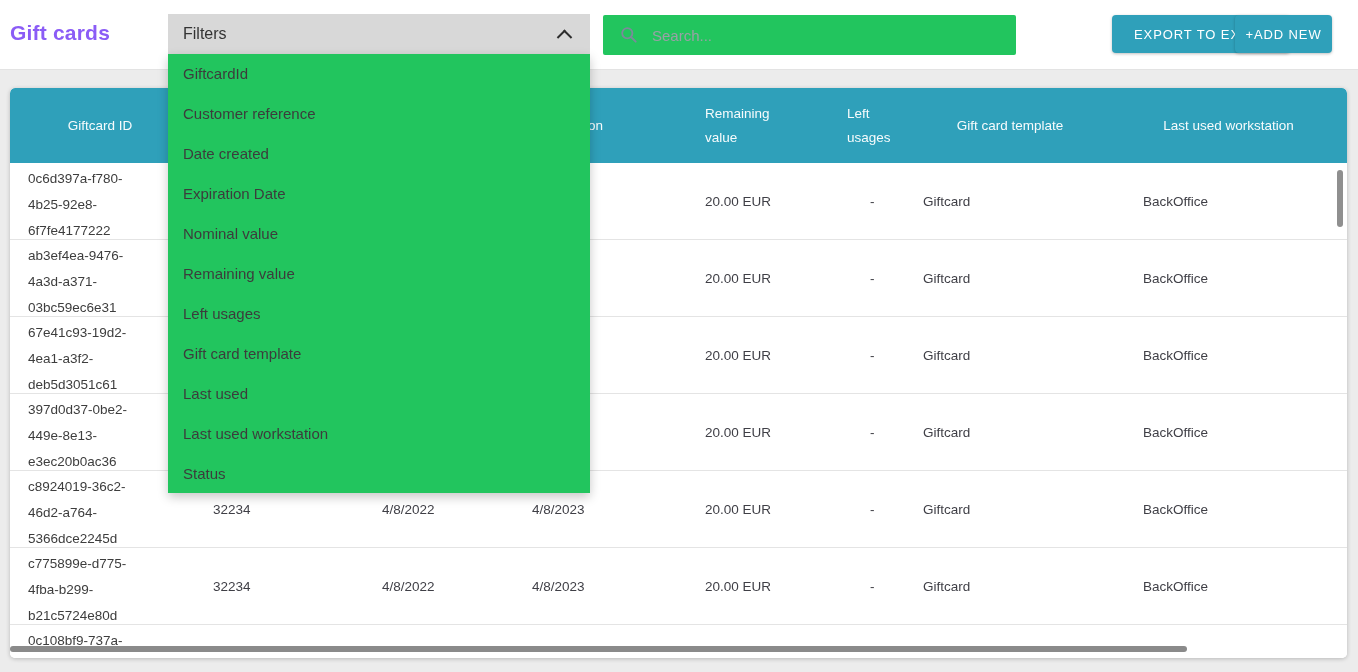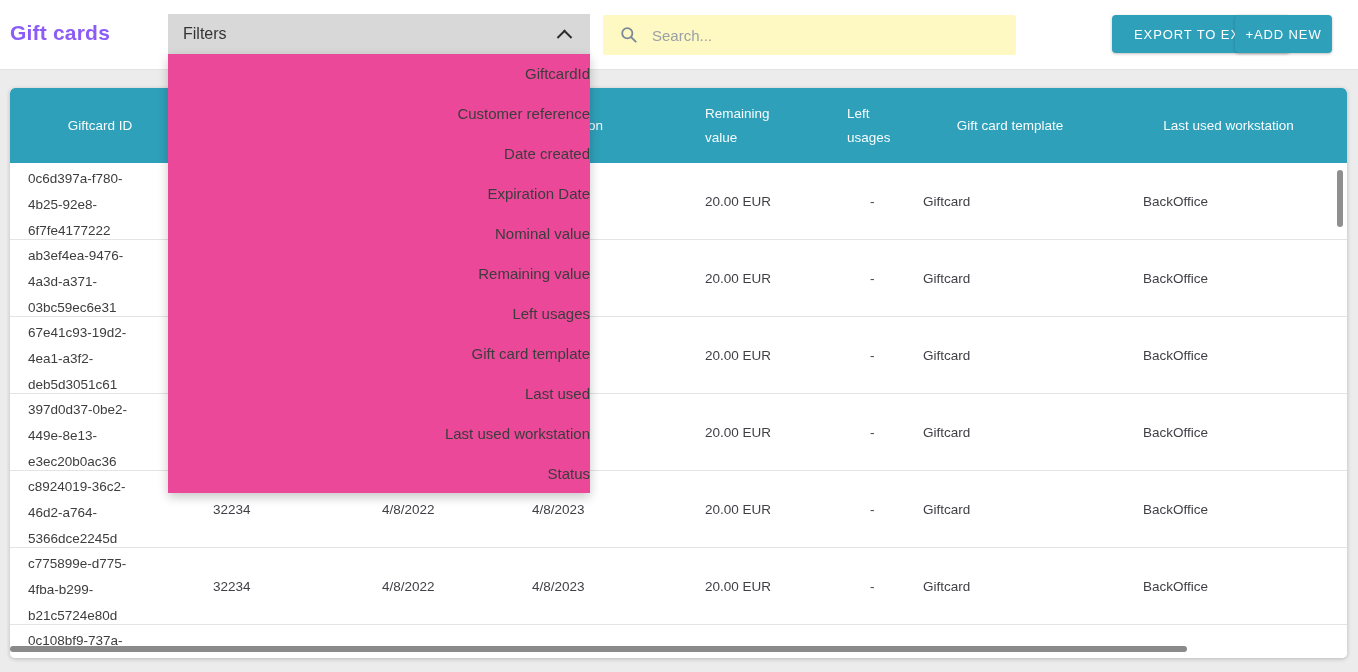--- a/index.html
+++ b/index.html
@@ -8,28 +8,28 @@
     background:#ececec;
     font-family:"Liberation Sans","DejaVu Sans",sans-serif;
     -webkit-font-smoothing:antialiased;
   }
   
   .topbar{position:absolute;left:0;top:0;width:1358px;height:69px;background:#ffffff;border-bottom:1px solid #e3e3e3;z-index:5;}
   .page-title{position:absolute;left:10px;top:21px;font-size:21px;font-weight:700;color:#8b5cf6;letter-spacing:.2px;}
   .filters-btn{position:absolute;left:168px;top:14px;width:422px;height:40px;background:#d8d8d8;display:flex;align-items:center;justify-content:space-between;padding:0 20px 0 15px;box-sizing:border-box;cursor:pointer;z-index:31;}
   .filters-btn .lbl{font-size:16px;color:#333333;}
   .chev-up{width:9px;height:9px;border-top:2px solid #2d2d2d;border-left:2px solid #2d2d2d;transform:rotate(45deg) translate(2px,2px);}
-  .searchbox{position:absolute;left:603px;top:15px;width:413px;height:40px;background:#fef9c3;border-radius:2px;display:flex;align-items:center;padding:0 10px 0 17px;box-sizing:border-box;}
+  .searchbox{position:absolute;left:603px;top:15px;width:413px;height:40px;background:#22c55e;border-radius:2px;display:flex;align-items:center;padding:0 10px 0 17px;box-sizing:border-box;}
   .searchbox input{border:none;outline:none;background:transparent;font-size:15px;color:#444;margin-left:12px;width:330px;font-family:inherit;}
   .searchbox input::placeholder{color:#9aa0a6;}
   .btn{position:absolute;top:15px;height:38px;background:#2fa0ba;border:none;border-radius:4px;color:#ffffff;font-size:13px;letter-spacing:.9px;font-weight:500;cursor:pointer;box-shadow:0 1px 3px rgba(0,0,0,.25);font-family:inherit;}
   .btn-export{left:1112px;width:178px;}
   .btn-add{left:1235px;width:97px;}
   
-  .filters-menu{position:absolute;left:168px;top:54px;width:422px;height:439px;background:#ec4899;z-index:30;box-shadow:0 4px 10px rgba(0,0,0,.22);display:flex;flex-direction:column;align-items:flex-end;}
+  .filters-menu{position:absolute;left:168px;top:54px;width:422px;height:439px;background:#22c55e;z-index:30;box-shadow:0 4px 10px rgba(0,0,0,.22);display:flex;flex-direction:column;}
   .filters-menu .item{flex:1;display:flex;align-items:center;padding-left:15px;font-size:15px;color:#3c3c3c;cursor:pointer;}
   
   .card{position:absolute;left:10px;top:88px;width:1337px;height:570px;background:#ffffff;border-radius:5px;box-shadow:0 1px 4px rgba(0,0,0,.22);overflow:hidden;z-index:10;}
   .thead{display:flex;height:75px;background:#2fa0ba;border-radius:5px 5px 0 0;}
   .th{display:flex;align-items:center;box-sizing:border-box;color:rgba(255,255,255,.96);font-size:13.5px;font-weight:500;cursor:pointer;}
   .trow{display:flex;height:77px;border-bottom:1px solid #e4e4e4;box-sizing:border-box;cursor:pointer;background:#fff;}
   .td{display:flex;align-items:center;box-sizing:border-box;font-size:13.5px;color:#3f3f46;}
   .c0{width:180px;} .c1{width:170px;} .c2{width:160px;} .c3{width:150px;}
   .c4{width:165px;} .c5{width:75px;}  .c6{width:200px;} .c7{width:237px;}
   .th.c0,.th.c6,.th.c7,.th.c1,.th.c2{justify-content:center;text-align:center;}

